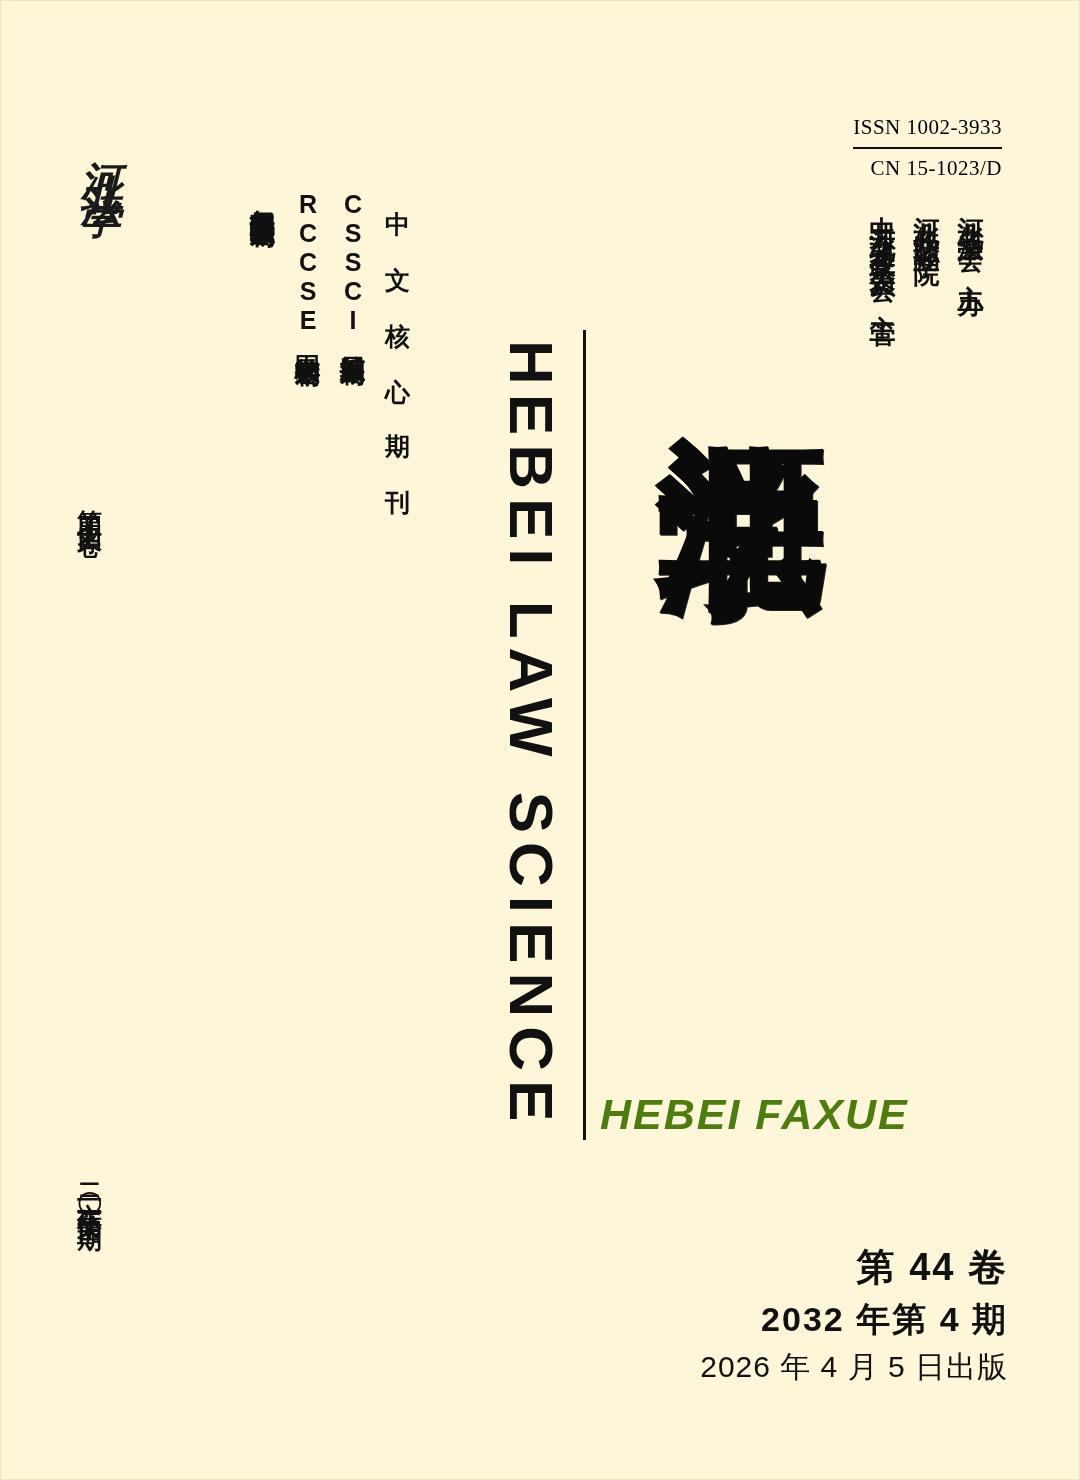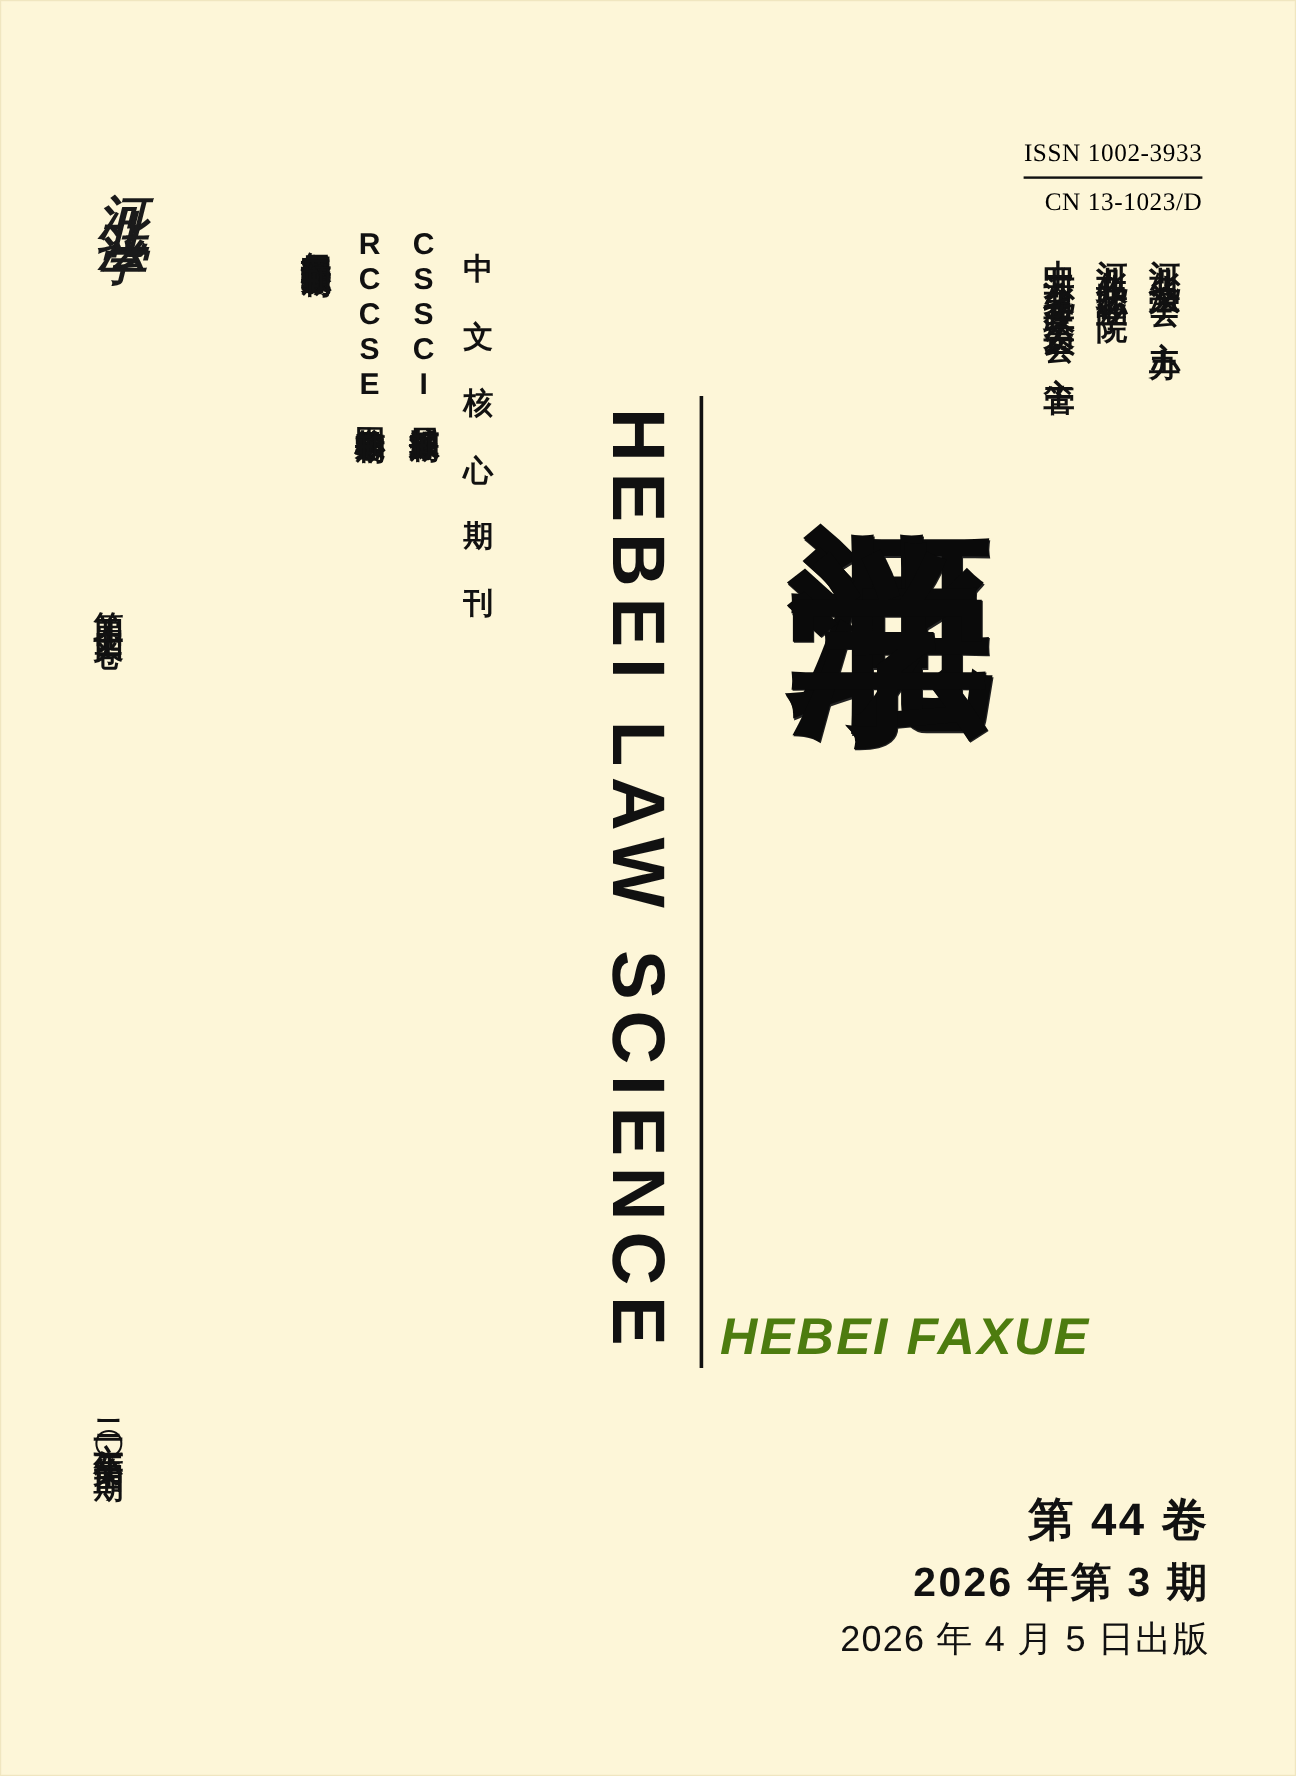--- a/index.html
+++ b/index.html
@@ -217,21 +217,21 @@
   }
 </style>
 </head>
 <body>
 
 <div class="cover">
 
   <div class="issn-block">
     <div class="issn-line">ISSN 1002-3933</div>
     <div class="issn-rule"></div>
-    <div class="issn-line">CN 13-1023/D</div>
+    <div class="issn-line">CN 15-1023/D</div>
   </div>
 
   <div class="sponsors">
     <div class="vtext">中共河北省委政法委员会　主管</div>
     <div class="vtext">河北政法职业学院</div>
     <div class="vtext">河北省法学会　主办</div>
   </div>
 
   <div class="cn-title">河北法学</div>
 
@@ -247,17 +247,17 @@
     <div class="vtext tight">CSSCI扩展版来源期刊</div>
     <div class="vtext spaced">中 文 核 心 期 刊</div>
   </div>
 
   <div class="left-mark">河北法学</div>
   <div class="left-volume">第四十四卷</div>
   <div class="left-issue">二〇二六年第四期</div>
 
   <div class="issue-block">
     <div class="issue-vol">第 44 卷</div>
-    <div class="issue-num">2026 年第 3 期</div>
+    <div class="issue-num">2032 年第 4 期</div>
     <div class="issue-date">2026 年 4 月 5 日出版</div>
   </div>
 
 </div>
 
 </body></html>

